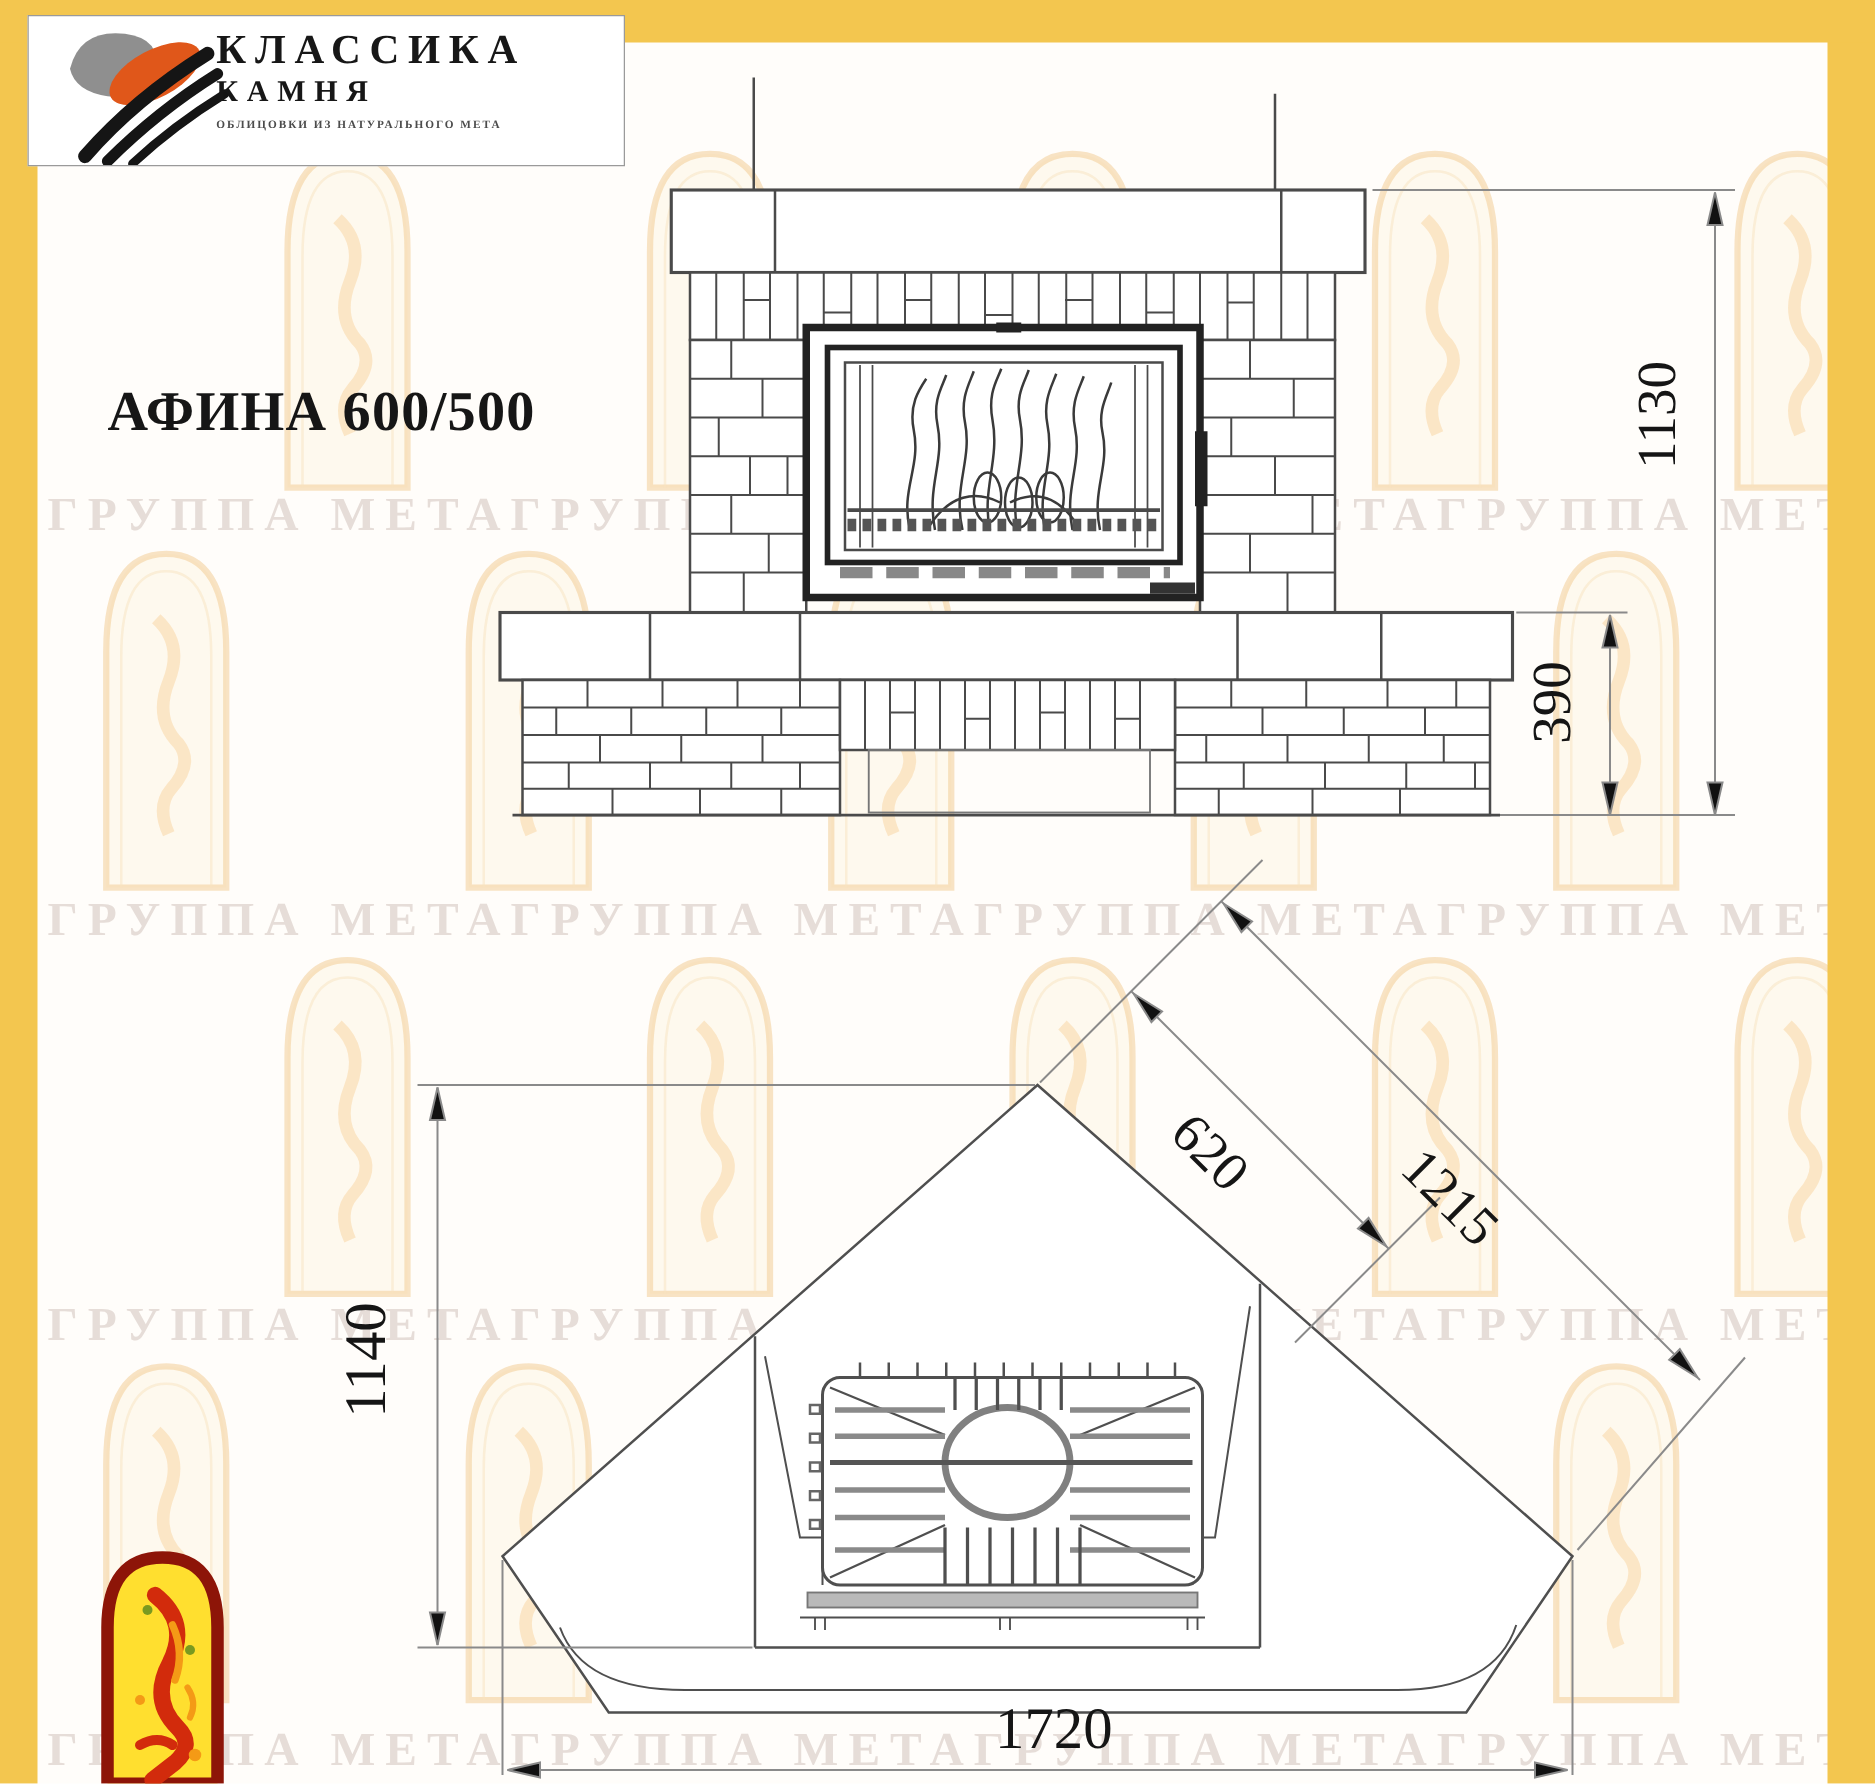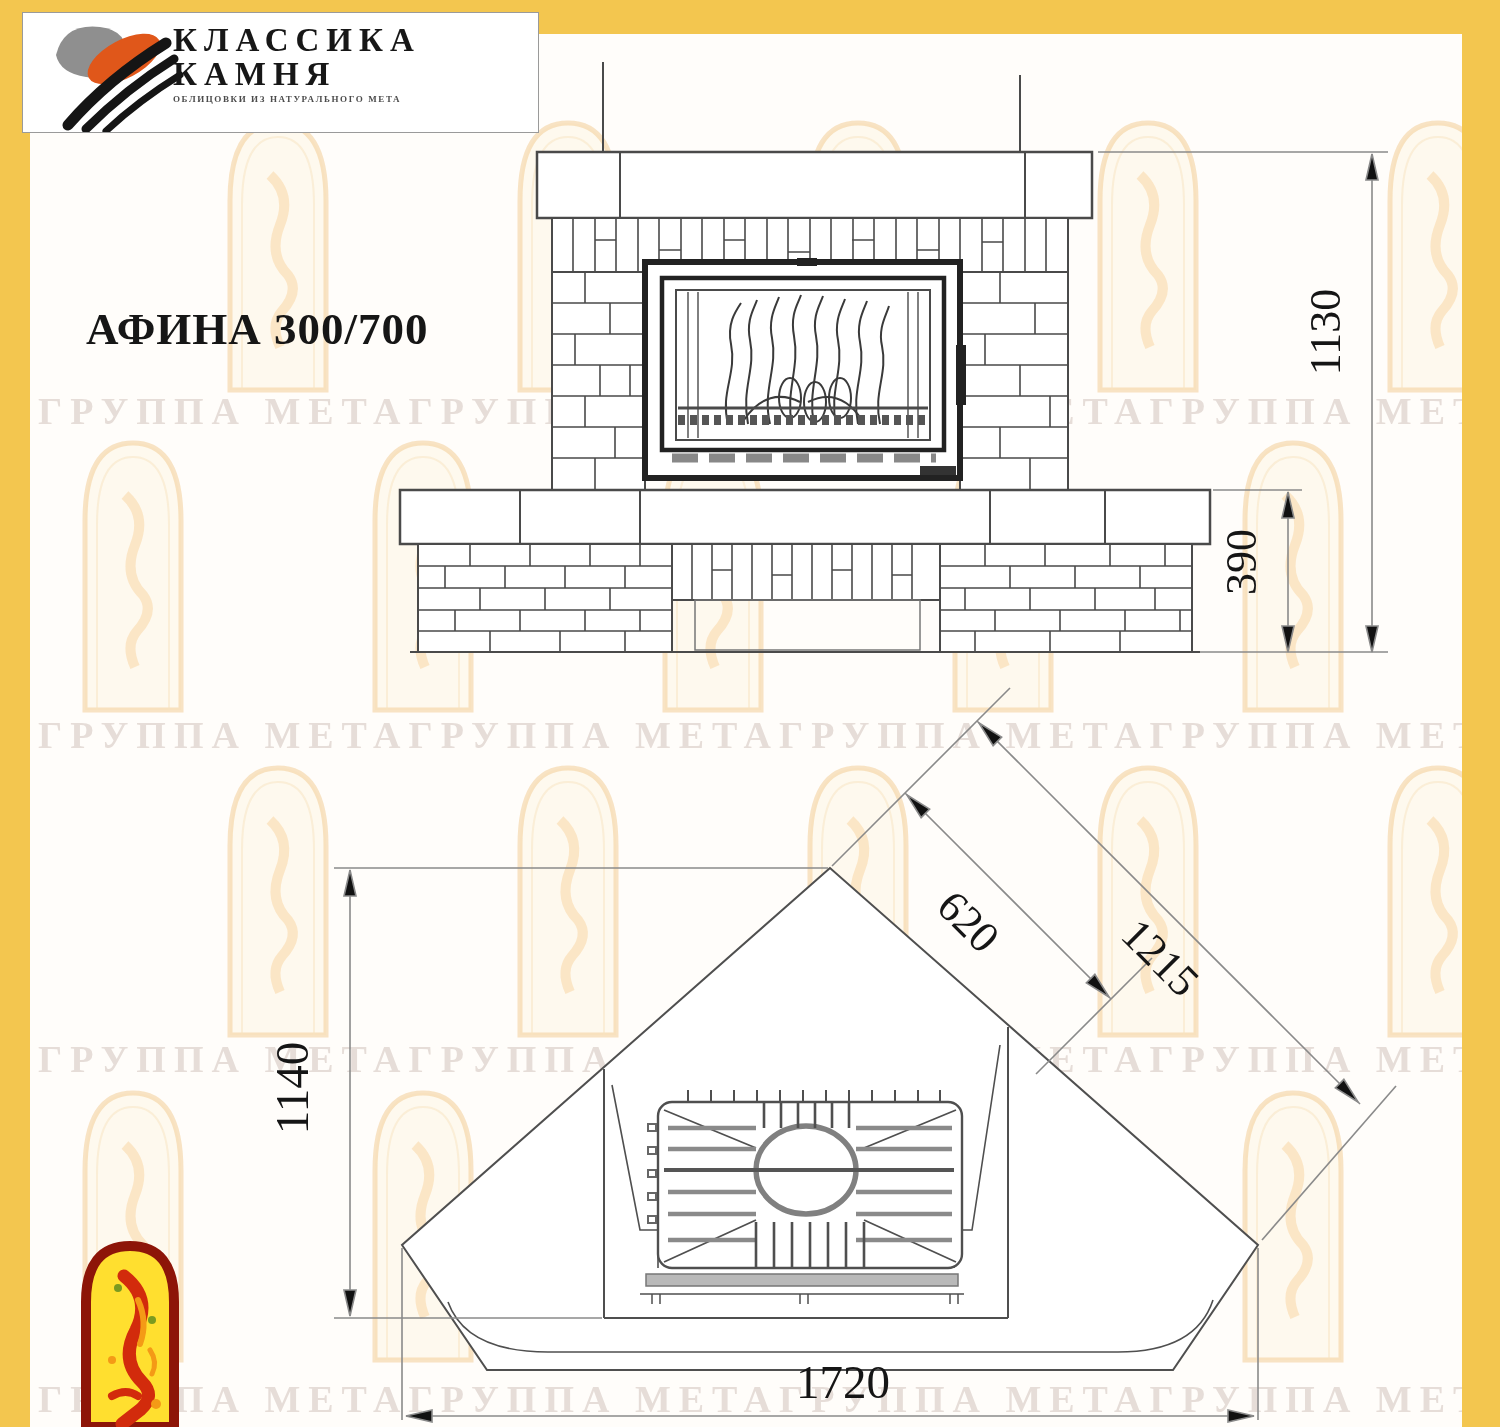--- a/index.html
+++ b/index.html
@@ -4,25 +4,25 @@
 <style>
   html,body{margin:0;padding:0;background:#ffffff;}
   .canvas{position:relative;width:1500px;height:1427px;background:#fffdfa;overflow:hidden;
           font-family:"Liberation Serif",serif;}
   
   .bar{position:absolute;background:#f3c64f;}
   .bar-top{left:0;top:0;width:1500px;height:34px;}
   .bar-left{left:0;top:0;width:30px;height:1427px;}
   .bar-right{left:1462px;top:0;width:38px;height:1427px;}
   
-  .logo-box{position:absolute;left:22px;top:12px;width:517px;height:121px;background:#ffffff;
+  .logo-box{position:absolute;left:22px;top:12px;width:478px;height:121px;background:#ffffff;
             border:1px solid #9a9a9a;box-sizing:border-box;padding-left:15px;}
   .logo-text{position:absolute;left:150px;top:10px;width:290px;color:#171717;}
   .logo-line1{font-size:33px;letter-spacing:7px;font-weight:bold;line-height:34px;white-space:nowrap;}
-  .logo-line2{font-size:33px;letter-spacing:7px;font-weight:bold;line-height:34px;white-space:nowrap;}
+  .logo-line2{font-size:24px;letter-spacing:7px;font-weight:bold;line-height:34px;white-space:nowrap;}
   .logo-tagline{font-size:9px;letter-spacing:1.6px;font-weight:bold;color:#4c4c4c;margin-top:3px;white-space:nowrap;}
   
   .page-title{position:absolute;left:86px;top:303px;font-size:45px;font-weight:bold;color:#161616;
               letter-spacing:1px;white-space:nowrap;}
   
   .wm-svg{position:absolute;left:0;top:0;}
   .drawing-svg{position:absolute;left:0;top:0;}
   .corner-logo-svg{position:absolute;left:0;top:0;}
   text.dim{font-family:"Liberation Serif",serif;font-size:44px;fill:#151515;}
   text.dim-big{font-family:"Liberation Serif",serif;font-size:47px;fill:#151515;}
@@ -86,21 +86,21 @@
         <path d="M68,118 Q100,88 142,62" stroke-width="7"></path>
       </g>
     </svg>
     <div class="logo-text">
       <div class="logo-line1">КЛАССИКА</div>
       <div class="logo-line2">КАМНЯ</div>
       <div class="logo-tagline">ОБЛИЦОВКИ ИЗ НАТУРАЛЬНОГО МЕТА</div>
     </div>
   </div>
 
-  <div class="page-title">АФИНА 300/700</div>
+  <div class="page-title">АФИНА 600/500</div>
 
   <svg class="drawing-svg" width="1500" height="1427" viewBox="0 0 1500 1427">
     <defs>
       <g id="arr">
           <path d="M0,0 L6,26 L-6,26 Z" fill="#111"></path>
         </g>
     </defs>
 
     <g stroke="#4a4a4a" stroke-width="2" fill="none">
 

